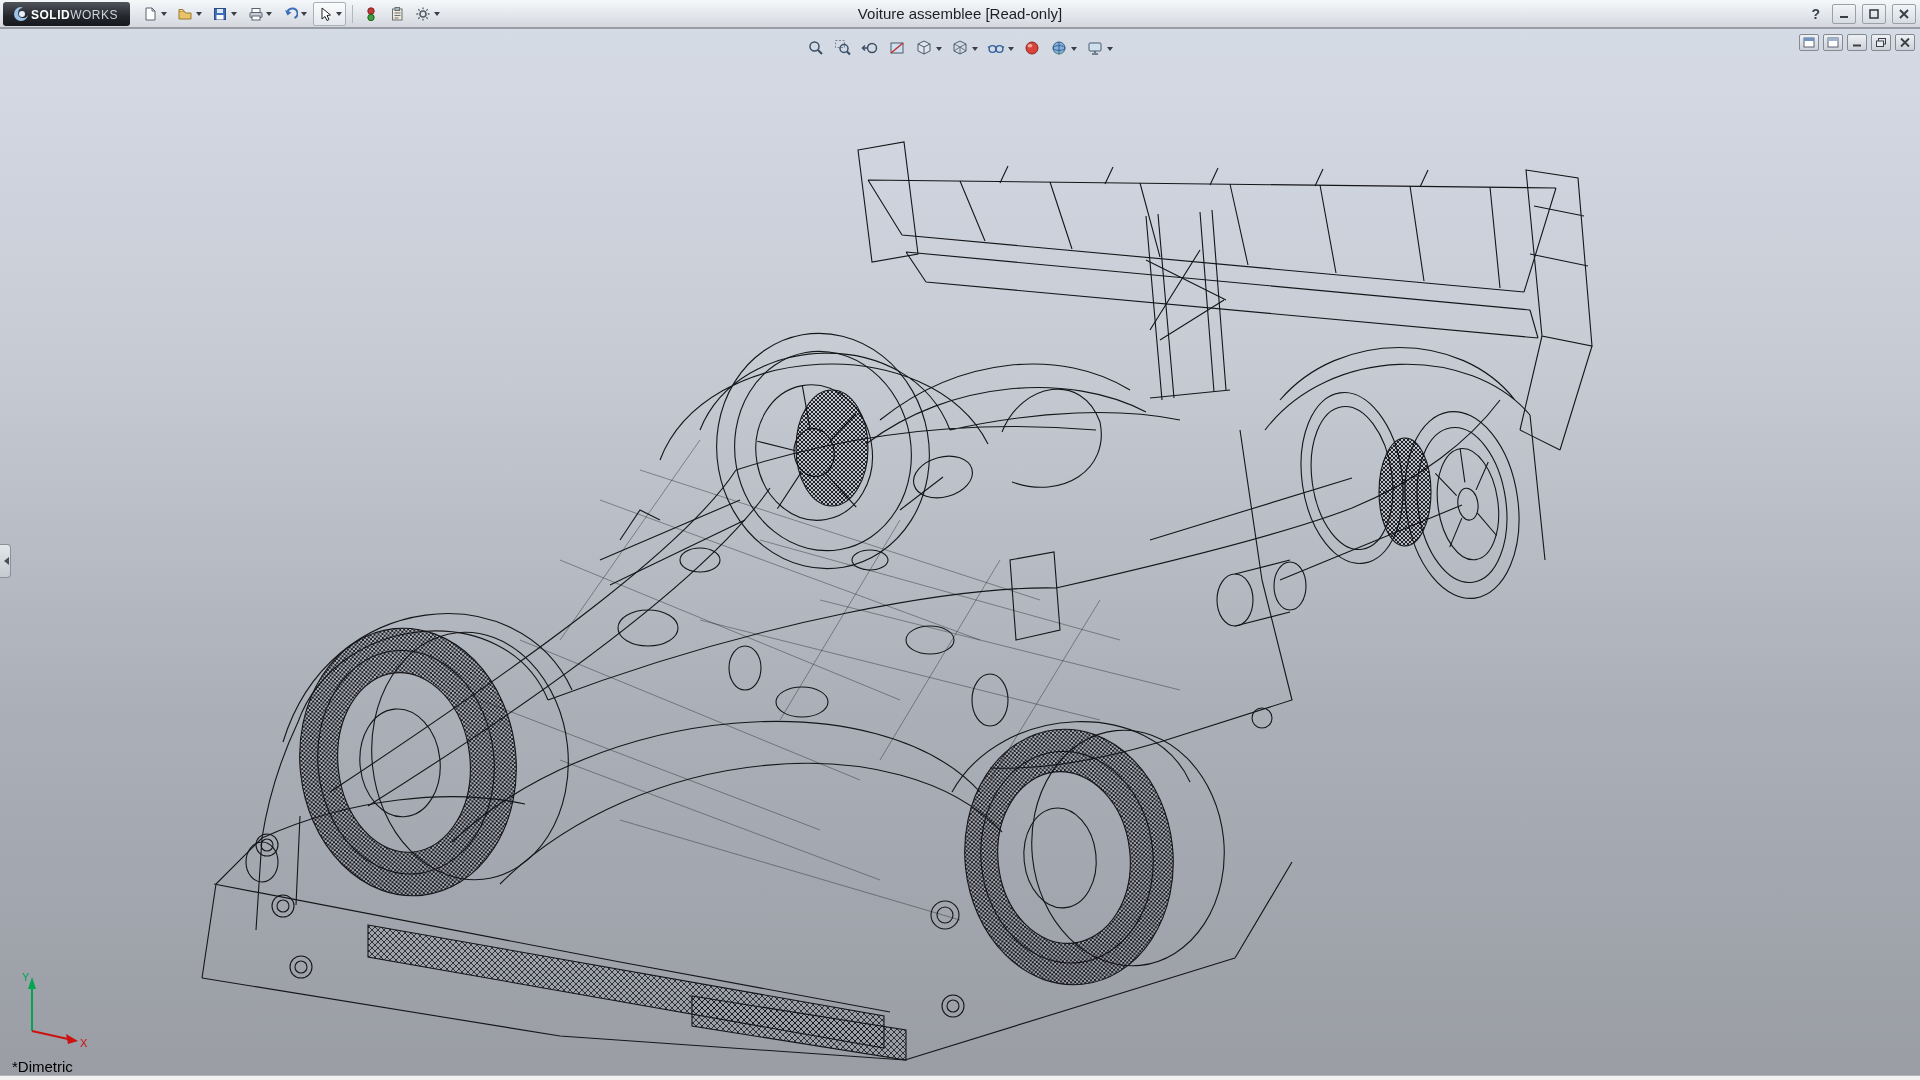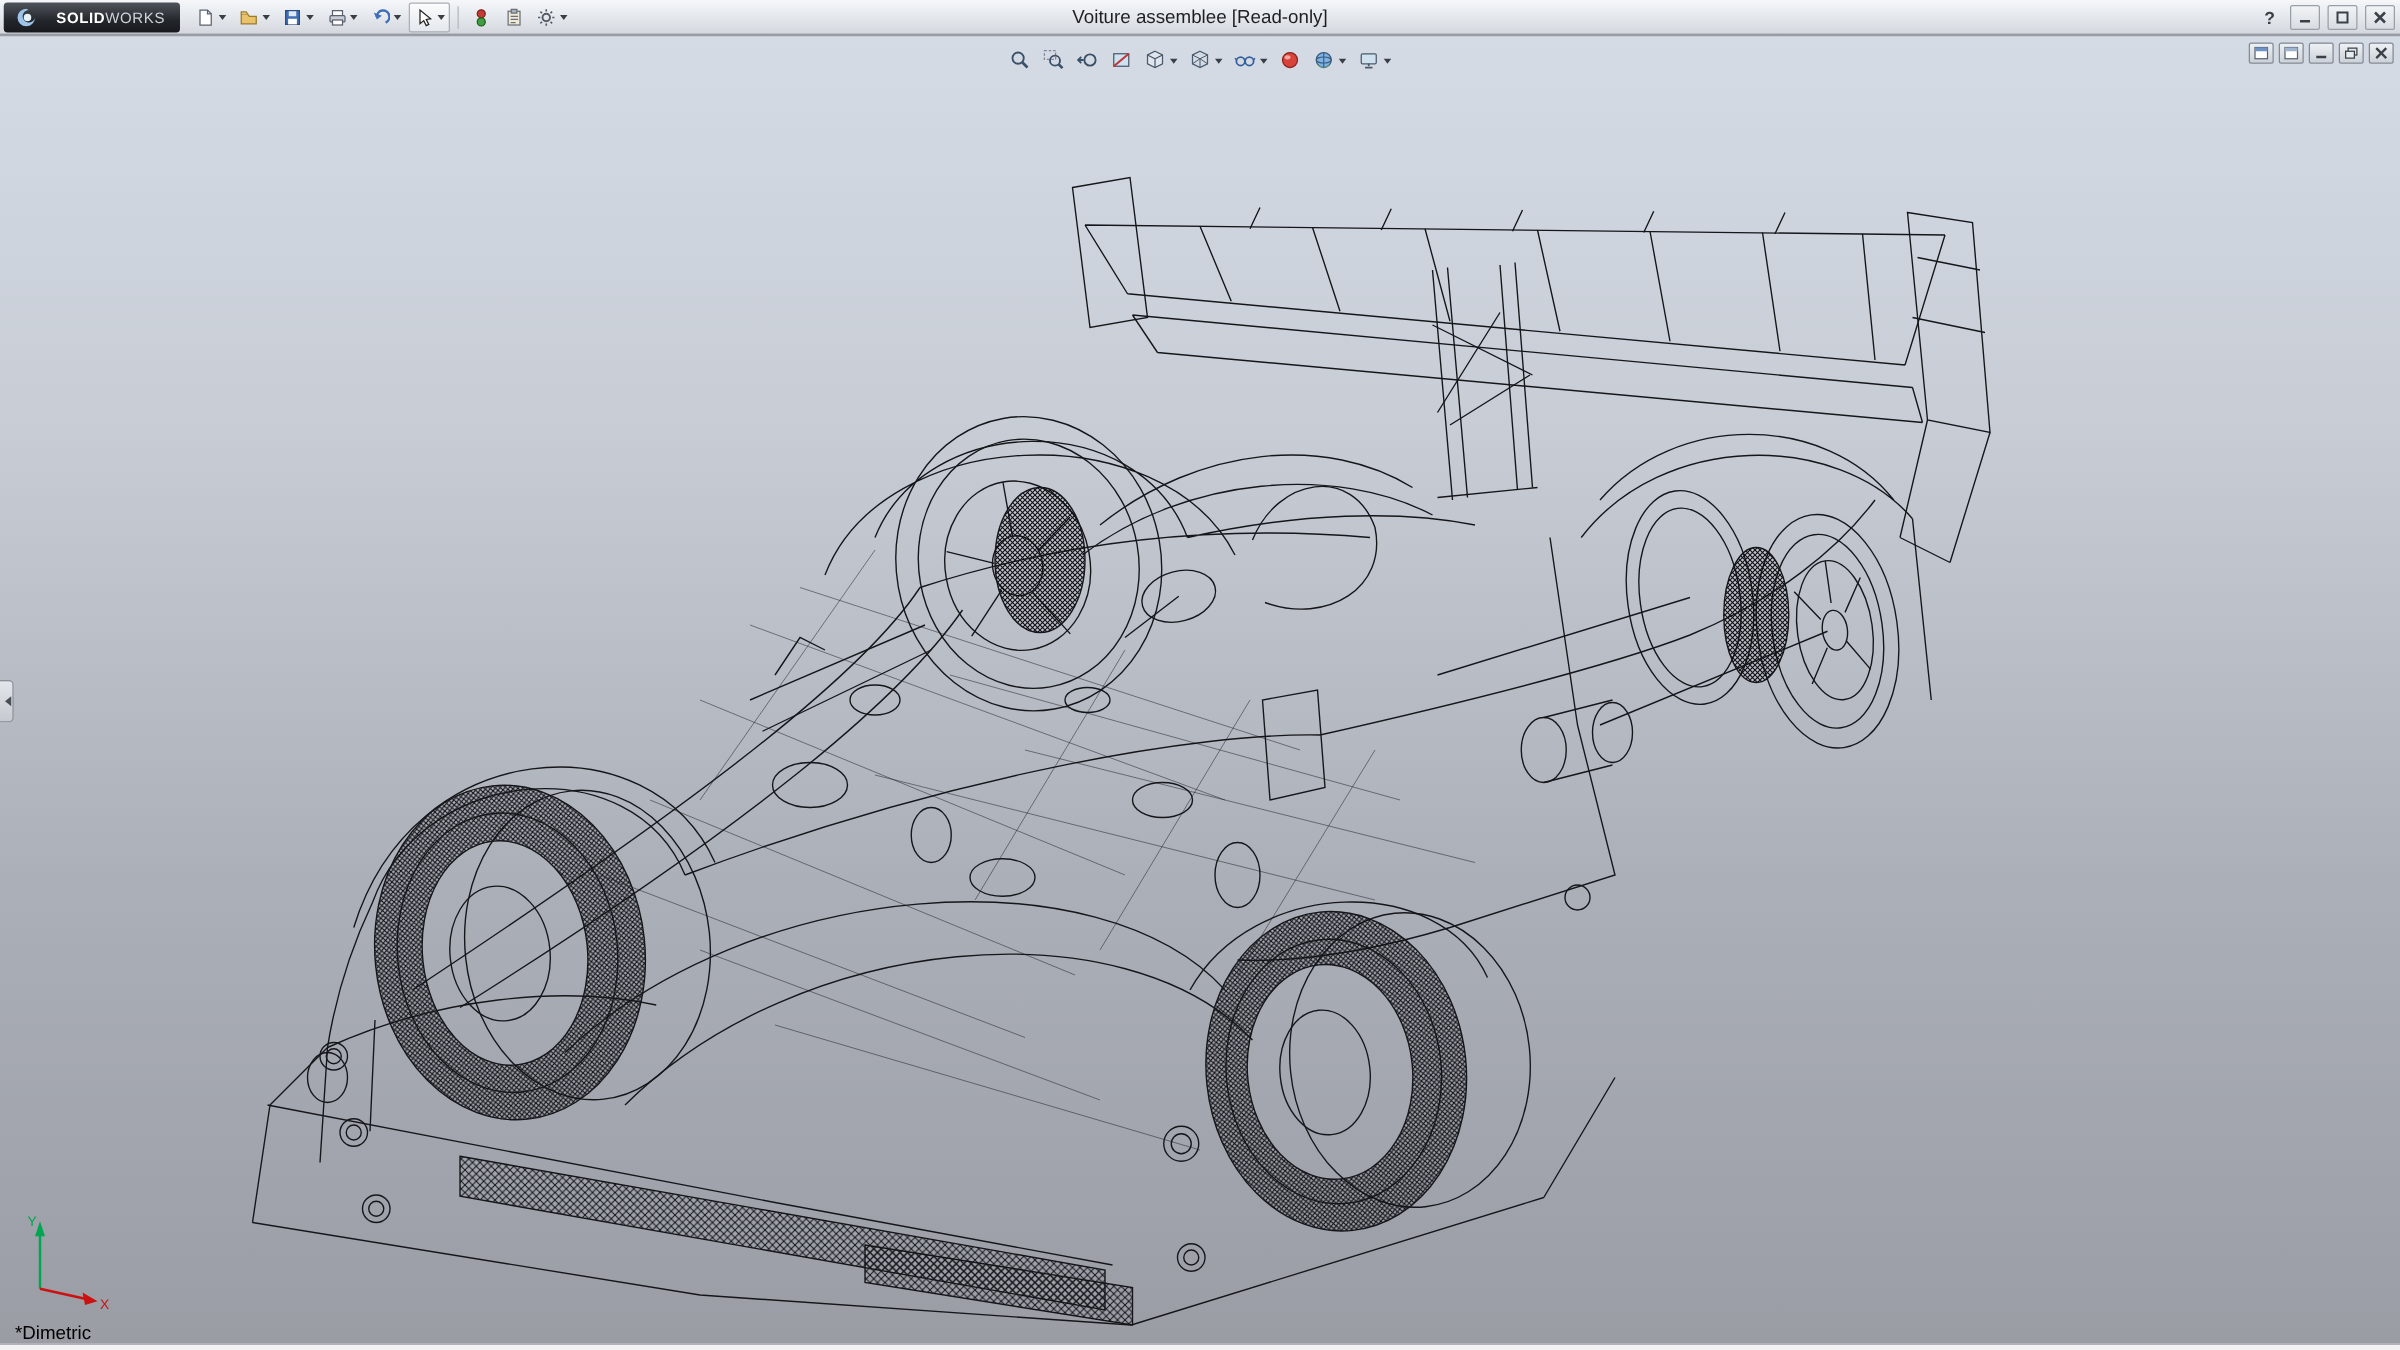--- a/index.html
+++ b/index.html
@@ -6,21 +6,21 @@
   html,body { width:1920px; height:1080px; overflow:hidden;
     font-family:"Liberation Sans", sans-serif; background:#9a9da4; }
   .app { position:relative; width:1920px; height:1080px; }
 
   
   .titlebar { position:absolute; top:0; left:0; right:0; height:28px;
     background:linear-gradient(#f5f7f9, #e3e7ec 55%, #d4d8de);
     border-bottom:1px solid #969ca4; display:flex; align-items:center; z-index:50; }
   .brand { height:24px; margin:2px 8px 2px 3px; padding:0 12px 0 8px;
     background:linear-gradient(#50555c, #23262b 60%, #17191d);
-    border-radius:3px; display:flex; align-items:center; gap:14px; }
+    border-radius:3px; display:flex; align-items:center; gap:0; }
   .brand .b1 { color:#fff; font-weight:bold; font-size:12px; letter-spacing:.5px; }
   .brand .b2 { color:#cfd4da; font-weight:normal; font-size:12px; letter-spacing:.5px; }
   .tb { display:flex; align-items:center; gap:2px; }
   .tbtn { display:flex; align-items:center; height:24px; padding:0 3px;
     border:1px solid transparent; border-radius:2px; background:transparent; cursor:default; }
   .tbtn.boxed { border-color:#aab0b8; background:linear-gradient(#fbfcfd,#e4e8ed); }
   .dd { width:0; height:0; border:3px solid transparent; border-top:4px solid #3a3f46;
     margin-left:3px; margin-top:4px; }
   .tsep { width:1px; height:18px; background:#b3b8bf; margin:0 4px; }
   .doc-title { position:absolute; left:50%; top:0; transform:translateX(-50%);

